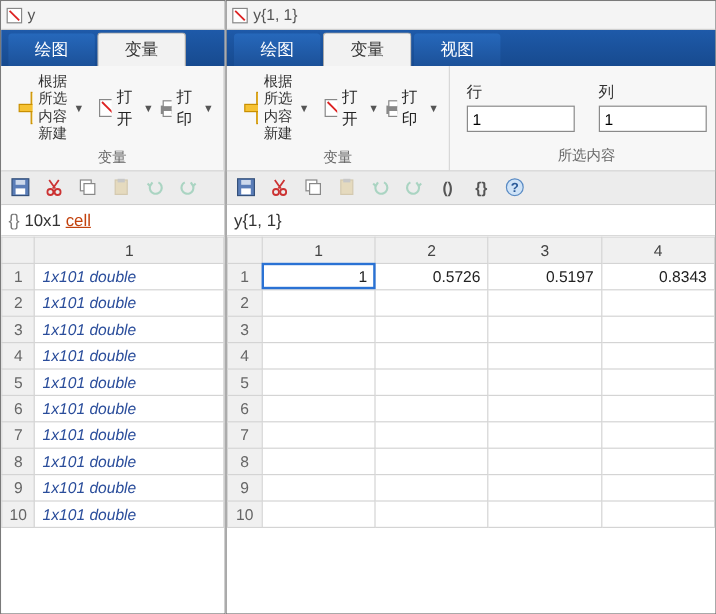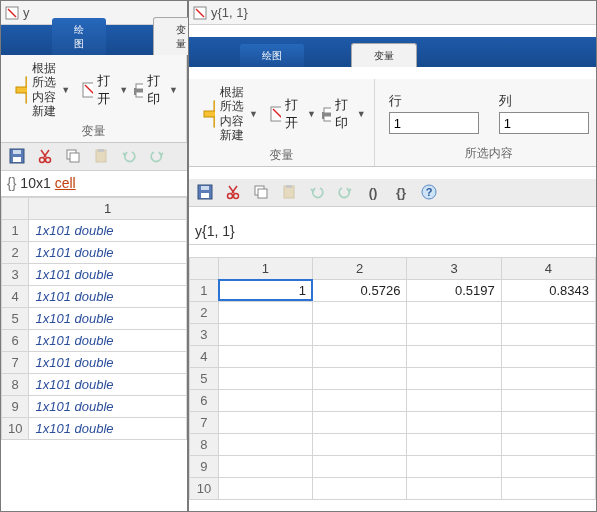--- a/index.html
+++ b/index.html
@@ -33,25 +33,24 @@
   .tabstrip {
     height: 30px;
     background: linear-gradient(#1e5aa9, #174a8f);
     display: flex;
     align-items: flex-end;
     padding: 0 6px;
     gap: 2px;
   }
   .tab {
     padding: 5px 22px 4px;
-    font-size: 10px;
+    font-size: 14px;
     border-top-left-radius: 3px;
     border-top-right-radius: 3px;
     cursor: pointer;
-    margin-left: 45px;
   }
   .tab.inactive { background: linear-gradient(#2668bb,#1c5199); color:#fff; }
   .tab.active { background:#f2f2f2; color:#333; border:1px solid #a8a8a8; border-bottom:none; }
   .ribbon {
     background:#f7f7f7;
     border-bottom:1px solid #c8c8c8;
     display:flex;
     align-items:stretch;
   }
   .ribgroup {
@@ -249,33 +248,34 @@
           </tr>
           <tr>
             <td class="rowh">10</td>
             <td class="cellval">1x101 double</td>
           </tr>
         </tbody>
     </table>
   </div>
 </div>
 
-<div class="window" style="left:188px; top:0; width:409px; height:512px;gap:12px;">
+<div class="window" style="left:188px; top:0; width:409px; height:512px;">
   <div class="titlebar">
     <span class="ticon">
       <svg width="14" height="14">
           <rect x="1" y="1" width="12" height="12" fill="#fff" stroke="#888"></rect>
           <line x1="3" y1="3" x2="11" y2="11" stroke="#d22" stroke-width="1.5"></line>
         </svg>
     </span>
     <span class="ttxt">y{1, 1}</span>
   </div>
   <div class="tabstrip">
     <div class="tab inactive">绘图</div>
     <div class="tab active">变量</div>
+    <div class="tab inactive">视图</div>
   </div>
   <div class="ribbon">
     <div class="ribgroup">
       <div class="body">
         <div class="bigbtn">
           <svg class="plus-big">
               <rect x="13" y="3" width="6" height="26" fill="#f6c233" stroke="#c98f00"></rect>
               <rect x="3" y="13" width="26" height="6" fill="#f6c233" stroke="#c98f00"></rect>
             </svg>
           <span class="lbl" style="white-space:pre-line">根据所选内容

